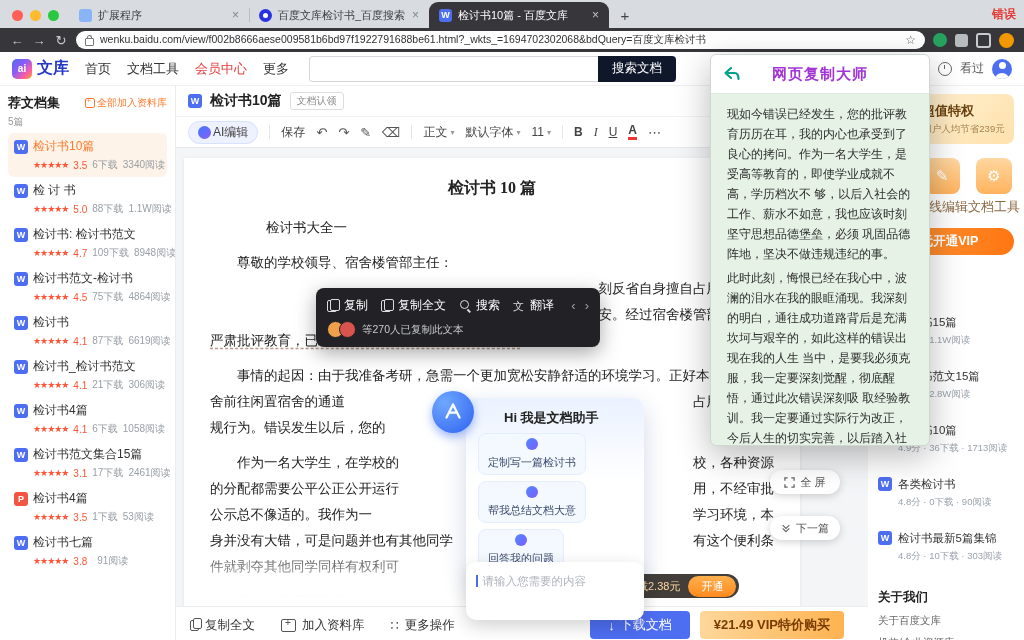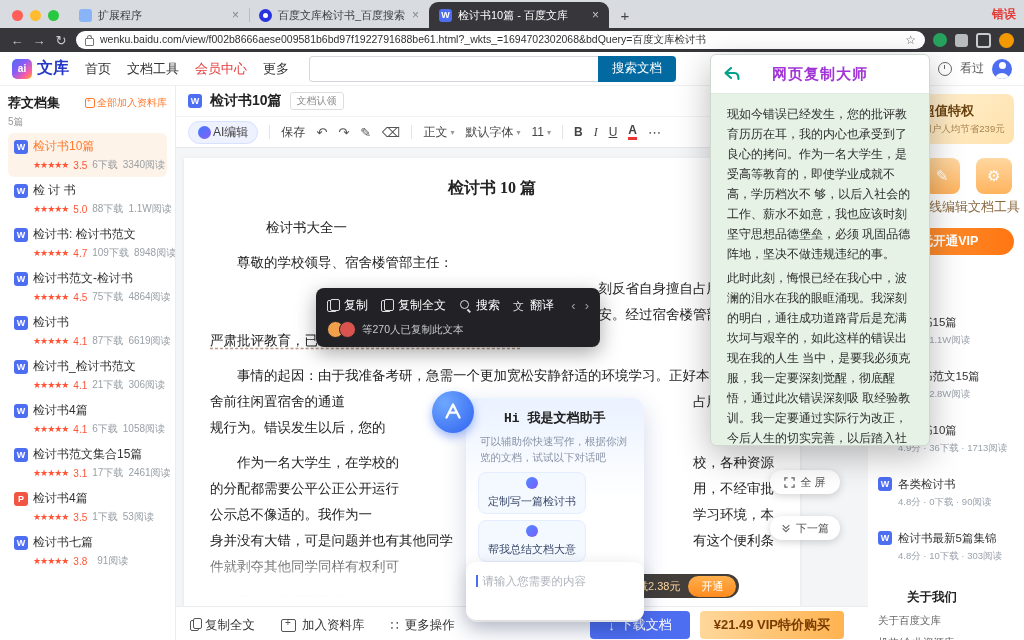--- a/index.html
+++ b/index.html
@@ -45,21 +45,21 @@
   .siteheader{height:34px;background:#fff;display:flex;align-items:center;padding:0 12px;gap:16px;border-bottom:1px solid #f0f0f0;box-sizing:border-box;}
   .logo{display:flex;align-items:center;gap:5px;flex:none;}
   .logo-mark{width:20px;height:20px;border-radius:5px;color:#fff;font-weight:bold;font-size:10px;
     background:linear-gradient(135deg,#4e6ef2 0%,#8a5cf6 40%,#ff5da2 75%,#ffb400 100%);
     display:flex;align-items:center;justify-content:center;}
   .logo-text{color:#2438c8;font-weight:bold;font-size:16px;}
   .nav-item{font-size:13px;color:#333;flex:none;}
   .nav-item.hot{color:#e23b3b;}
   .searchwrap{display:flex;align-items:center;margin-left:4px;flex:none;}
   .searchbox{width:268px;height:24px;border:1px solid #d4d7dc;border-right:none;border-radius:4px 0 0 4px;padding:0 10px;font-size:12px;color:#333;outline:none;}
-  .searchbtn{width:78px;height:26px;background:#0369a1;color:#fff;font-size:12.5px;border:none;border-radius:0 4px 4px 0;}
+  .searchbtn{width:78px;height:26px;background:#0f172a;color:#fff;font-size:12.5px;border:none;border-radius:0 4px 4px 0;}
   .hdr-right{margin-left:auto;display:flex;align-items:center;gap:8px;font-size:12px;color:#555;flex:none;}
   .clock{width:12px;height:12px;border:1.3px solid #666;border-radius:50%;position:relative;}
   .clock:after{content:"";position:absolute;left:4.6px;top:2px;width:1.3px;height:4.2px;background:#666;}
   .avatar{width:20px;height:20px;border-radius:50%;background:#4e6ef2;position:relative;overflow:hidden;}
   .avatar:before{content:"";position:absolute;left:6.5px;top:3.5px;width:7px;height:7px;border-radius:50%;background:#fff;}
   .avatar:after{content:"";position:absolute;left:3px;bottom:-6px;width:14px;height:12px;border-radius:50%;background:#fff;}
 
   
   .content{display:flex;height:554px;}
 
@@ -139,21 +139,21 @@
   .promo{position:absolute;left:416px;top:426px;height:24px;background:rgba(47,41,36,.9);border-radius:999px;
     display:flex;align-items:center;gap:8px;padding:0 3px 0 12px;z-index:8;}
   .promo-text{color:#ffd9a0;font-size:11px;}
   .promo-btn{background:linear-gradient(180deg,#ffb04d,#ff8a1e);color:#fff;font-size:11px;border-radius:999px;padding:3px 13px;}
 
   
   .ai-logo{position:absolute;left:256px;top:243px;width:42px;height:42px;border-radius:50%;z-index:32;
     background:radial-gradient(circle at 30% 28%,#6ea8ff,#2f62f0);box-shadow:0 4px 10px rgba(47,98,240,.45);
     display:flex;align-items:center;justify-content:center;}
   .ai-card{position:absolute;left:290px;top:250px;width:178px;background:linear-gradient(180deg,#eaf2ff,#ffffff 45%);
-    border-radius:12px;box-shadow:0 8px 24px rgba(30,60,140,.2);padding:11px 12px 12px;z-index:30;box-sizing:border-box;font-family:Liberation Mono, monospace;}
+    border-radius:12px;box-shadow:0 8px 24px rgba(30,60,140,.2);padding:11px 12px 12px;z-index:30;box-sizing:border-box;}
   .ai-hi{font-size:13px;font-weight:bold;color:#222;padding-left:26px;}
   .ai-desc{font-size:10.5px;color:#8a93a6;line-height:16px;margin:7px 0 3px;padding-left:2px;}
   .chip{display:flex;align-items:center;gap:5px;background:#f4f8ff;border:1px solid #e4edff;border-radius:8px;
     padding:4px 9px;font-size:11px;color:#3a4a6b;width:fit-content;margin-top:6px;flex-direction:column;}
   .chip-ic{width:12px;height:12px;border-radius:50%;background:linear-gradient(135deg,#4e8bff,#7b5cff);flex:none;}
   .ai-input{position:absolute;left:290px;top:414px;width:178px;height:58px;background:#fff;border-radius:10px;
     box-shadow:0 6px 18px rgba(0,0,0,.18);padding:9px 10px;z-index:40;box-sizing:border-box;}
   .caret-bar{display:inline-block;width:1.5px;height:12px;background:#4e6ef2;margin-right:5px;vertical-align:-2px;}
   .ai-ph{font-size:11.5px;color:#b0b4bc;}
 
@@ -181,21 +181,21 @@
   .feat-ic{width:36px;height:36px;border-radius:8px;background:linear-gradient(180deg,#ffd7a0,#ffb35e);color:#fff;font-size:15px;display:flex;align-items:center;justify-content:center;}
   .feat-lb{font-size:13px;color:#8a6a43;white-space:nowrap;}
   .vip-btn{margin:12px 0 0;height:27px;border-radius:999px;background:linear-gradient(90deg,#ff9a3d,#ff7612);
     color:#fff;font-size:12.5px;font-weight:bold;display:flex;align-items:center;justify-content:center;}
   .rr-docs{margin-top:60px;}
   .rr-doc{display:flex;gap:6px;margin-top:12px;height:42px;box-sizing:border-box;}
   .rr-body{min-width:0;}
   .rr-t{font-size:11.5px;color:#333;white-space:nowrap;overflow:hidden;text-overflow:ellipsis;}
   .rr-m{font-size:9.5px;color:#9aa3ad;margin-top:4px;white-space:nowrap;}
   .about{margin-top:16px;}
-  .ab-t{font-size:12.5px;font-weight:bold;color:#222;margin-bottom:8px;margin-left:29px;}
+  .ab-t{font-size:12.5px;font-weight:bold;color:#222;margin-bottom:8px;}
   .ab-links{display:flex;flex-wrap:wrap;gap:8px 12px;font-size:10.5px;color:#666;}
 
   
   .ext-panel{position:absolute;left:710px;top:54px;width:218px;height:390px;z-index:50;border-radius:6px;
     overflow:hidden;box-shadow:0 10px 34px rgba(0,0,0,.28);border:1px solid #cfd8cf;background:#e6f2e6;}
   .ext-head{height:38px;background:#fff;border-bottom:1px solid #dfeadf;display:flex;align-items:center;justify-content:center;position:relative;}
   .ext-back{position:absolute;left:10px;top:8px;width:22px;height:22px;display:flex;align-items:center;justify-content:center;}
   .ext-title{font-size:15px;font-weight:bold;color:#a235d6;letter-spacing:1px;}
   .ext-body{padding:10px 16px;font-size:12px;line-height:20px;color:#2e2e2e;}
   .ext-body p{margin:0 0 4px;}
@@ -550,21 +550,20 @@
           <span class="promo-btn">开通</span>
         </div>
 
         <div class="ai-logo">
           <svg width="24" height="24" viewBox="0 0 24 24">
               <path d="M5.5 17.5 L12 4.5 L18.5 17.5 M8.6 12.6 L15.4 12.6" stroke="#fff" stroke-width="2.3" fill="none" stroke-linecap="round" stroke-linejoin="round"></path>
             </svg>
         </div>
         <div class="ai-card">
           <div class="ai-hi">Hi 我是文档助手</div>
-          <div class="ai-desc">可以辅助你快速写作，根据你浏览的文档，试试以下对话吧</div>
           <div class="chip">
               <span class="chip-ic"></span>
               <span>定制写一篇检讨书</span>
             </div>
             <div class="chip">
               <span class="chip-ic"></span>
               <span>帮我总结文档大意</span>
             </div>
             <div class="chip">
               <span class="chip-ic"></span>

